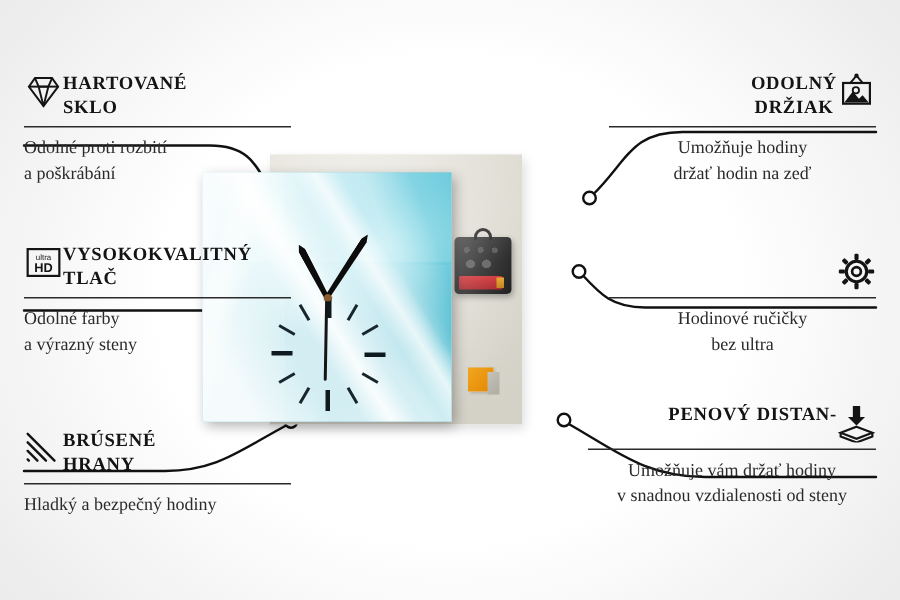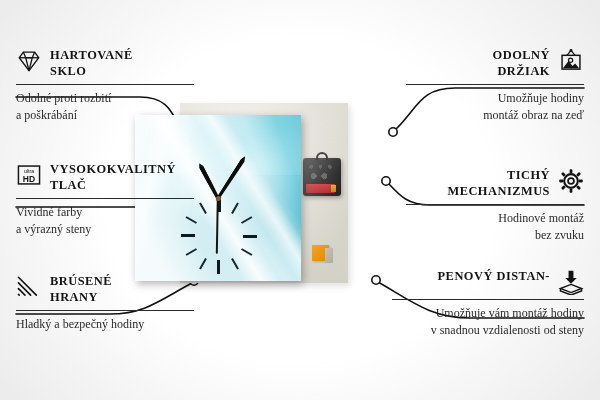--- a/index.html
+++ b/index.html
@@ -88,34 +88,34 @@
   .foam { position:absolute; left:132px; top:142px; width:17px; height:16px;
           background:linear-gradient(135deg,#fca70d,#ef8f06); box-shadow:1px 1px 2px rgba(0,0,0,.2); }
   .foam:after{ content:""; position:absolute; left:13px; top:3px; width:8px; height:15px;
           background:linear-gradient(135deg,#cfccc2,#b8b5ab); }
 
   
   #wires { position:absolute; inset:0; width:600px; height:400px; pointer-events:none; }
 
   
   .feat { position:absolute; width:178px; }
-  .feat .hd { display:flex; align-items:flex-start; gap:8px; }
+  .feat .hd { display:flex; align-items:flex-start; gap:0; }
   .feat .ttl { font-size:12.4px; font-weight:bold; line-height:1.28; letter-spacing:.5px;
                color:#141414; text-transform:uppercase; }
   .feat .rule { height:1px; background:#2a2a2a; margin:4px 0 5px; }
   .feat .desc { font-size:12px; line-height:1.45; color:#2a2a2a; }
   .feat.left { left:16px; text-align:left; }
   .feat.left .hd { flex-direction:row; }
-  .feat.right { right:16px; text-align:right; }
+  .feat.right { right:16px; text-align:center; }
   .feat.right .hd { flex-direction:row-reverse; }
   .ico { flex:0 0 auto; width:26px; height:26px; color:#141414; }
   .ico svg { display:block; width:26px; height:26px; }
   .f1 { top:48px; }
   .f2 { top:162px; }
-  .f3 { top:274px; }
+  .f3 { top:286px; }
   .r1 { top:48px; }
   .r2 { top:168px; }
   .r3 { top:269px; width:192px; }
 </style>
 </head>
 <body>
 
 <div id="stage">
 
   <svg id="wires" viewBox="0 0 600 400">
@@ -227,21 +227,21 @@
           <text x="16" y="24" font-size="10.5" text-anchor="middle" fill="currentColor" font-weight="bold" font-family="Liberation Sans, sans-serif">HD</text>
         </svg>
       </span>
       <span class="ttl">
         <span>VYSOKOKVALITNÝ</span><br>
         <span>TLAČ</span>
       </span>
     </div>
     <div class="rule"></div>
     <div class="desc">
-      <span>Vividné farby</span><br>
+      <span>Odolné farby</span><br>
       <span>a výrazný steny</span>
     </div>
   </div>
 
   <div class="feat left f3">
     <div class="hd">
       <span class="ico">
         <svg viewBox="0 0 32 32">
             <g stroke="currentColor" stroke-width="2" stroke-linecap="round">
           <path d="M3 4 L25 26"></path>
@@ -274,21 +274,21 @@
         </svg>
       </span>
       <span class="ttl">
         <span>ODOLNÝ</span><br>
         <span>DRŽIAK</span>
       </span>
     </div>
     <div class="rule"></div>
     <div class="desc">
       <span>Umožňuje hodiny</span><br>
-      <span>montáž obraz na zeď</span>
+      <span>držať hodin na zeď</span>
     </div>
   </div>
 
   <div class="feat right r2">
     <div class="hd">
       <span class="ico">
         <svg viewBox="0 0 32 32">
           <g fill="none" stroke="currentColor" stroke-width="2.6">
             <circle cx="16" cy="16" r="8.4"></circle>
           </g>
@@ -298,45 +298,41 @@
             <rect x="14.3" y="25.5" width="3.4" height="5" rx="1"></rect>
             <rect x="1.5" y="14.3" width="5" height="3.4" rx="1"></rect>
             <rect x="25.5" y="14.3" width="5" height="3.4" rx="1"></rect>
             <rect x="5" y="5.3" width="3.4" height="5" rx="1" transform="rotate(-45 6.7 7.8)"></rect>
             <rect x="23.6" y="5.3" width="3.4" height="5" rx="1" transform="rotate(45 25.3 7.8)"></rect>
             <rect x="5" y="21.7" width="3.4" height="5" rx="1" transform="rotate(45 6.7 24.2)"></rect>
             <rect x="23.6" y="21.7" width="3.4" height="5" rx="1" transform="rotate(-45 25.3 24.2)"></rect>
           </g>
         </svg>
       </span>
-      <span class="ttl">
-        <span>TICHÝ</span><br>
-        <span>MECHANIZMUS</span>
-      </span>
-    </div>
-    <div class="rule"></div>
-    <div class="desc">
-      <span>Hodinové montáž</span><br>
-      <span>bez zvuku</span>
+    </div>
+    <div class="rule"></div>
+    <div class="desc">
+      <span>Hodinové ručičky</span><br>
+      <span>bez ultra</span>
     </div>
   </div>
 
   <div class="feat right r3">
     <div class="hd">
       <span class="ico">
         <svg viewBox="0 0 32 32">
           <path d="M13 2 h6 v9 h4 l-7 7 l-7 -7 h4 Z" fill="currentColor"></path>
           <path d="M16 19 L29 24 L16 29 L3 24 Z" fill="none" stroke="currentColor" stroke-width="1.8"></path>
           <path d="M3 24 v3 L16 32 L29 27 v-3" fill="none" stroke="currentColor" stroke-width="1.8"></path>
         </svg>
       </span>
       <span class="ttl">
         <span>PENOVÝ DISTAN-</span><br>
       </span>
     </div>
     <div class="rule"></div>
     <div class="desc">
-      <span>Umožňuje vám montáž hodiny</span><br>
+      <span>Umožňuje vám držať hodiny</span><br>
       <span>v snadnou vzdialenosti od steny</span>
     </div>
   </div>
 
 </div>
 
 </body></html>

